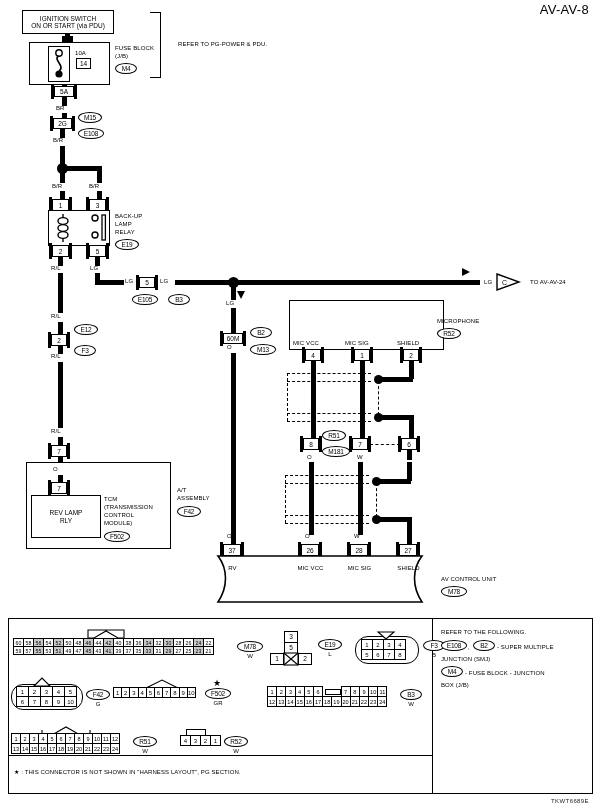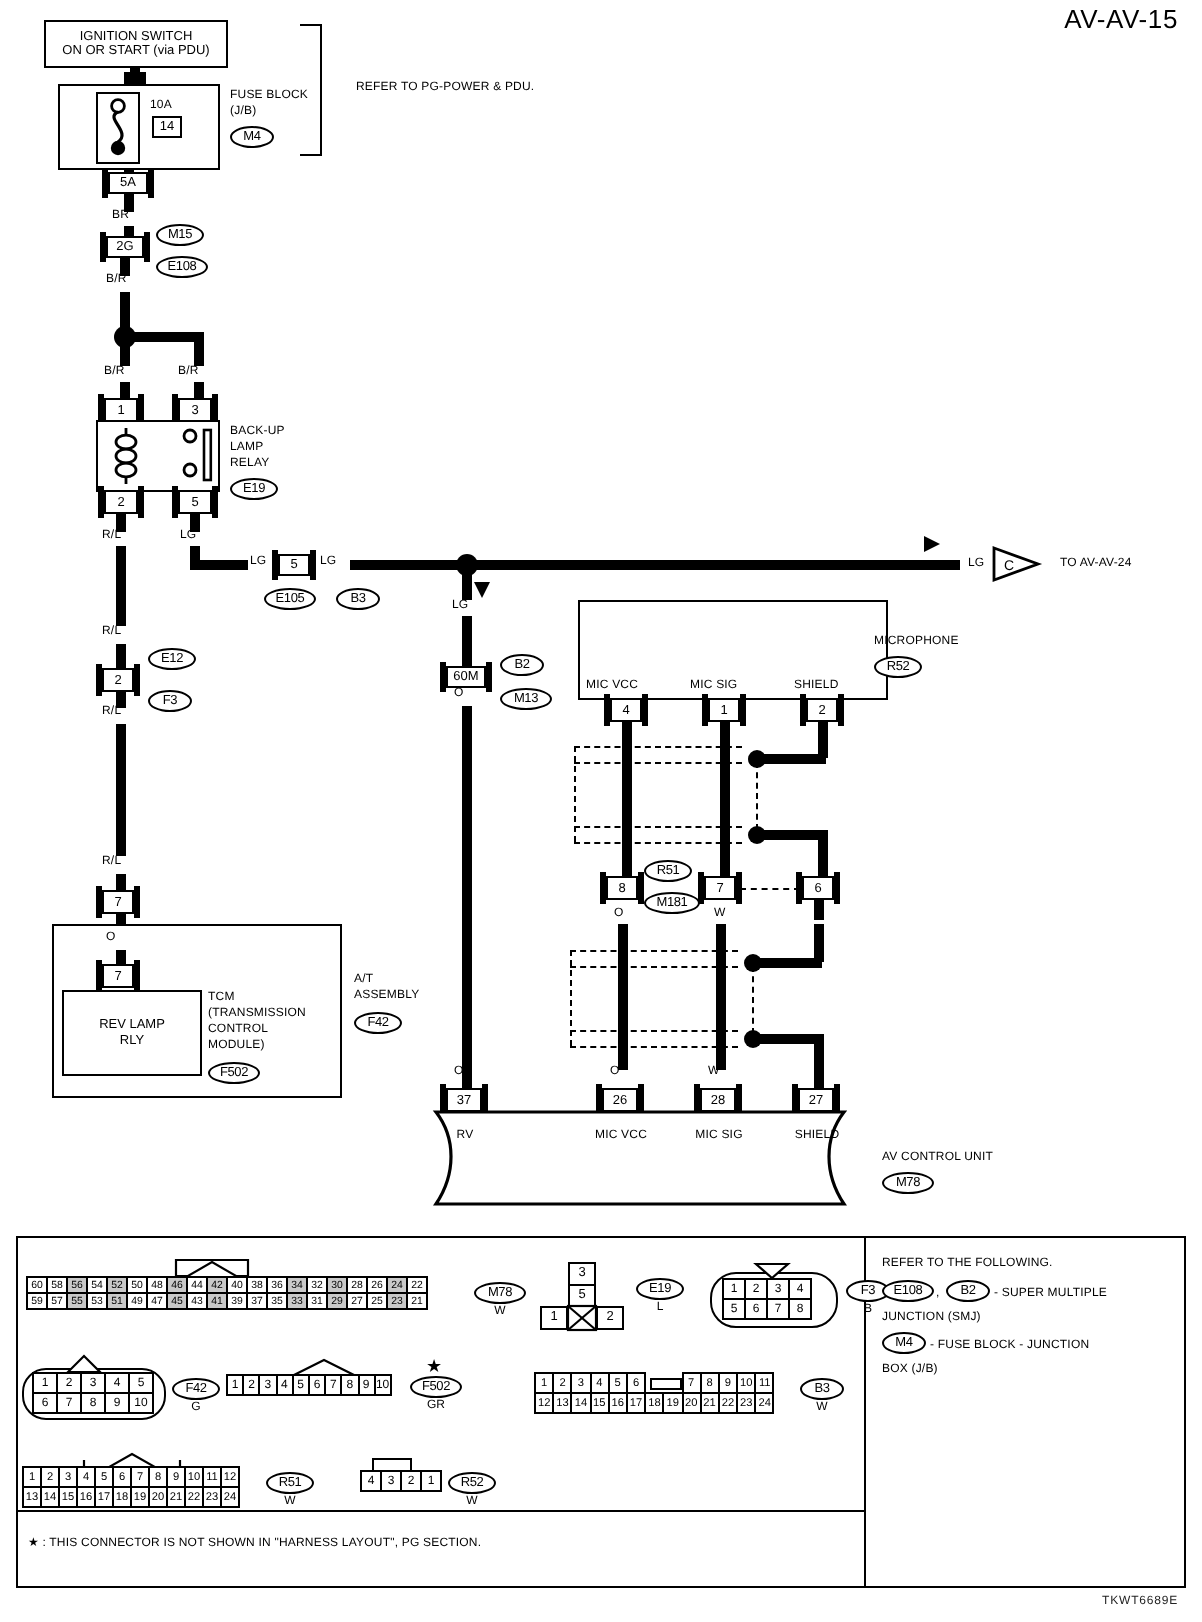--- a/index.html
+++ b/index.html
@@ -51,21 +51,21 @@
           border-bottom:4px solid transparent;border-left:8px solid #000;}
   .arrowD{position:absolute;width:0;height:0;border-left:4px solid transparent;
           border-right:4px solid transparent;border-top:8px solid #000;}
   .dashV{position:absolute;border-left:1.2px dashed #000;}
   .dashH{position:absolute;border-top:1.2px dashed #000;}
   svg{position:absolute;overflow:visible;}
 </style>
 </head>
 <body>
 
-<div class="t abs" id="page-title">AV-AV-15</div>
+<div class="t abs" id="page-title">AV-AV-8</div>
 <div class="t abs" id="doc-code">TKWT6689E</div>
 
 <div class="boxT" style="left:22px;top:10px;width:92px;height:24px;flex-direction:column;">
   <div>IGNITION SWITCH</div>
   <div>ON OR START (via PDU)</div>
 </div>
 <div class="wireV" style="left:65px;top:34px;height:8px;"></div>
 <div class="abs" style="left:62px;top:36px;width:11px;height:7px;background:#000;"></div>
 
 <div class="box" style="left:29px;top:42px;width:81px;height:43px;"></div>

